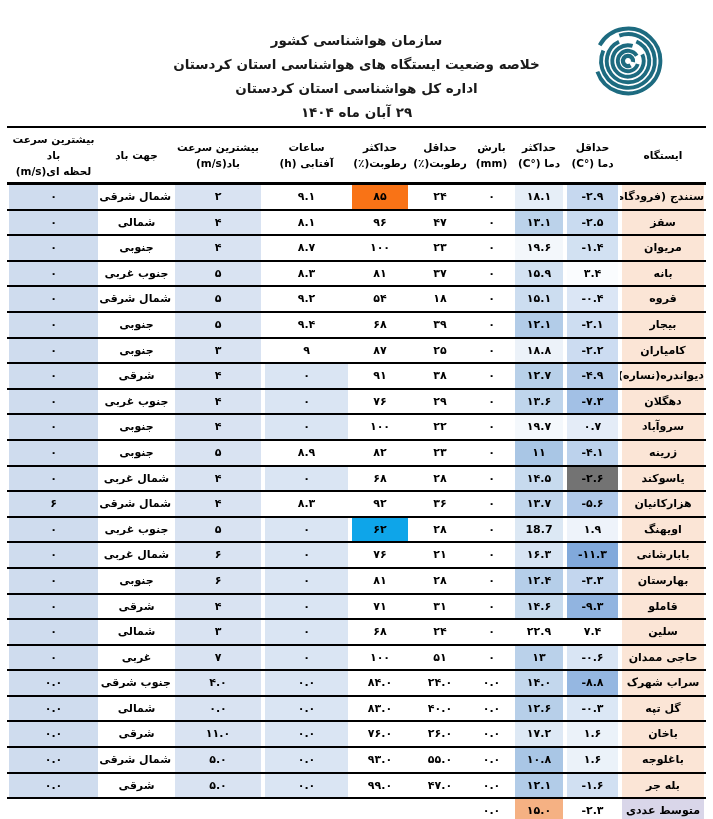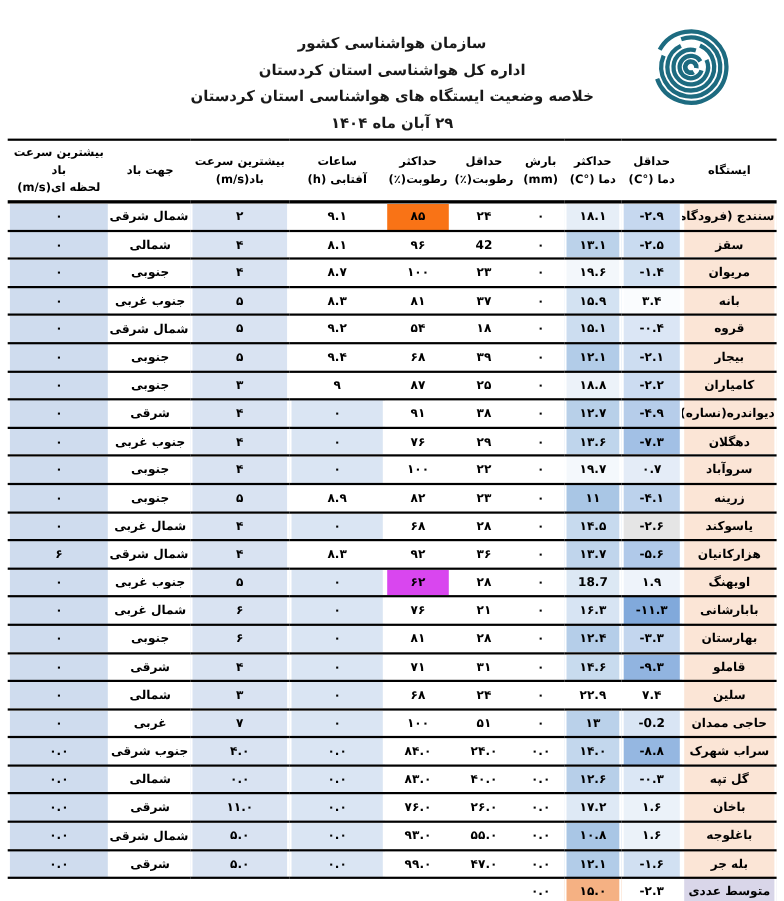--- a/index.html
+++ b/index.html
@@ -59,22 +59,22 @@
   .num{direction:ltr;unicode-bidi:isolate;}
   .cell-station{font-size:10px;}
 </style>
 </head>
 <body>
 
 <div class="page">
 
   <div class="titles">
     <div class="t-line">سازمان هواشناسی کشور</div>
+    <div class="t-line">خلاصه وضعیت ایستگاه های هواشناسی استان کردستان</div>
     <div class="t-line">اداره کل هواشناسی استان کردستان</div>
-    <div class="t-line">خلاصه وضعیت ایستگاه های هواشناسی استان کردستان</div>
     <div class="t-line">۲۹ آبان ماه ۱۴۰۴</div>
   </div>
 
   <div class="logo">
     <svg id="logo-spiral" width="74" height="74" viewBox="0 0 80 80">
         <path d="M 9.39 23.03 A 35 35 0 1 1 6.91 51.39" fill="none" stroke="#1D6B80" stroke-width="4.2"></path>
         <path d="M 30.56 12.58 A 29 29 0 1 1 13.31 28.67" fill="none" stroke="#1D6B80" stroke-width="4.2"></path>
         <path d="M 48.99 18.83 A 23 23 0 1 1 30.28 19.15" fill="none" stroke="#1D6B80" stroke-width="4.2"></path>
         <path d="M 55.41 32.82 A 17 17 0 1 1 44.97 23.74" fill="none" stroke="#1D6B80" stroke-width="4.2"></path>
         <path d="M 50.52 43.22 A 11 11 0 1 1 49.43 34.33" fill="none" stroke="#1D6B80" stroke-width="4.2"></path>
@@ -120,21 +120,21 @@
           <td class="cell-sunshine" style="background: rgb(255, 255, 255);"><span class="num">۹.۱</span></td>
           <td class="cell-wind-speed" style="background: rgb(217, 227, 242);"><span class="num">۲</span></td>
           <td class="cell-wind-dir" style="background: rgb(255, 255, 255);"><span>شمال شرقی</span></td>
           <td class="cell-gust" style="background: rgb(207, 220, 238);"><span class="num">۰</span></td>
         </tr>
         <tr>
           <td class="cell-station" style="background: rgb(251, 229, 214);"><span>سقز</span></td>
           <td class="cell-min-temp" style="background: rgb(201, 219, 240);"><span class="num">-۲.۵</span></td>
           <td class="cell-max-temp" style="background: rgb(187, 210, 234);"><span class="num">۱۳.۱</span></td>
           <td class="cell-precip" style="background: rgb(255, 255, 255);"><span class="num">۰</span></td>
-          <td class="cell-min-hum" style="background: rgb(255, 255, 255);"><span class="num">42</span></td>
+          <td class="cell-min-hum" style="background: rgb(255, 255, 255);"><span class="num">۴۷</span></td>
           <td class="cell-max-hum" style="background: rgb(255, 255, 255);"><span class="num">۹۶</span></td>
           <td class="cell-sunshine" style="background: rgb(255, 255, 255);"><span class="num">۸.۱</span></td>
           <td class="cell-wind-speed" style="background: rgb(217, 227, 242);"><span class="num">۴</span></td>
           <td class="cell-wind-dir" style="background: rgb(255, 255, 255);"><span>شمالی</span></td>
           <td class="cell-gust" style="background: rgb(207, 220, 238);"><span class="num">۰</span></td>
         </tr>
         <tr>
           <td class="cell-station" style="background: rgb(251, 229, 214);"><span>مریوان</span></td>
           <td class="cell-min-temp" style="background: rgb(210, 225, 242);"><span class="num">-۱.۴</span></td>
           <td class="cell-max-temp" style="background: rgb(243, 247, 251);"><span class="num">۱۹.۶</span></td>
@@ -237,21 +237,21 @@
           <td class="cell-precip" style="background: rgb(255, 255, 255);"><span class="num">۰</span></td>
           <td class="cell-min-hum" style="background: rgb(255, 255, 255);"><span class="num">۲۳</span></td>
           <td class="cell-max-hum" style="background: rgb(255, 255, 255);"><span class="num">۸۲</span></td>
           <td class="cell-sunshine" style="background: rgb(255, 255, 255);"><span class="num">۸.۹</span></td>
           <td class="cell-wind-speed" style="background: rgb(217, 227, 242);"><span class="num">۵</span></td>
           <td class="cell-wind-dir" style="background: rgb(255, 255, 255);"><span>جنوبی</span></td>
           <td class="cell-gust" style="background: rgb(207, 220, 238);"><span class="num">۰</span></td>
         </tr>
         <tr>
           <td class="cell-station" style="background: rgb(251, 229, 214);"><span>یاسوکند</span></td>
-          <td class="cell-min-temp" style="background: #e5e5e5; margin-top: 21px;"><span class="num">-۲.۶</span></td>
+          <td class="cell-min-temp" style="background: #737373; margin-top: 21px;"><span class="num">-۲.۶</span></td>
           <td class="cell-max-temp" style="background: rgb(199, 218, 238);"><span class="num">۱۴.۵</span></td>
           <td class="cell-precip" style="background: rgb(255, 255, 255);"><span class="num">۰</span></td>
           <td class="cell-min-hum" style="background: rgb(255, 255, 255);"><span class="num">۲۸</span></td>
           <td class="cell-max-hum" style="background: rgb(255, 255, 255);"><span class="num">۶۸</span></td>
           <td class="cell-sunshine" style="background: rgb(218, 229, 243);"><span class="num">۰</span></td>
           <td class="cell-wind-speed" style="background: rgb(217, 227, 242);"><span class="num">۴</span></td>
           <td class="cell-wind-dir" style="background: rgb(255, 255, 255);"><span>شمال غربی</span></td>
           <td class="cell-gust" style="background: rgb(207, 220, 238);"><span class="num">۰</span></td>
         </tr>
         <tr>
@@ -265,21 +265,21 @@
           <td class="cell-wind-speed" style="background: rgb(217, 227, 242);"><span class="num">۴</span></td>
           <td class="cell-wind-dir" style="background: rgb(255, 255, 255);"><span>شمال شرقی</span></td>
           <td class="cell-gust" style="background: rgb(207, 220, 238);"><span class="num">۶</span></td>
         </tr>
         <tr>
           <td class="cell-station" style="background: rgb(251, 229, 214);"><span>اویهنگ</span></td>
           <td class="cell-min-temp" style="background: rgb(238, 243, 250);"><span class="num">۱.۹</span></td>
           <td class="cell-max-temp" style="background: rgb(220, 232, 244);"><span class="num">18.7</span></td>
           <td class="cell-precip" style="background: rgb(255, 255, 255);"><span class="num">۰</span></td>
           <td class="cell-min-hum" style="background: rgb(255, 255, 255);"><span class="num">۲۸</span></td>
-          <td class="cell-max-hum" style="background: #d946ef;"><span class="num">۶۲</span></td>
+          <td class="cell-max-hum" style="background: #0ea5e9;"><span class="num">۶۲</span></td>
           <td class="cell-sunshine" style="background: rgb(218, 229, 243);"><span class="num">۰</span></td>
           <td class="cell-wind-speed" style="background: rgb(217, 227, 242);"><span class="num">۵</span></td>
           <td class="cell-wind-dir" style="background: rgb(255, 255, 255);"><span>جنوب غربی</span></td>
           <td class="cell-gust" style="background: rgb(207, 220, 238);"><span class="num">۰</span></td>
         </tr>
         <tr>
           <td class="cell-station" style="background: rgb(251, 229, 214);"><span>بابارشانی</span></td>
           <td class="cell-min-temp" style="background: rgb(129, 169, 219);"><span class="num">-۱۱.۳</span></td>
           <td class="cell-max-temp" style="background: rgb(215, 228, 243);"><span class="num">۱۶.۳</span></td>
           <td class="cell-precip" style="background: rgb(255, 255, 255);"><span class="num">۰</span></td>
@@ -321,21 +321,21 @@
           <td class="cell-precip" style="background: rgb(255, 255, 255);"><span class="num">۰</span></td>
           <td class="cell-min-hum" style="background: rgb(255, 255, 255);"><span class="num">۲۴</span></td>
           <td class="cell-max-hum" style="background: rgb(255, 255, 255);"><span class="num">۶۸</span></td>
           <td class="cell-sunshine" style="background: rgb(218, 229, 243);"><span class="num">۰</span></td>
           <td class="cell-wind-speed" style="background: rgb(217, 227, 242);"><span class="num">۳</span></td>
           <td class="cell-wind-dir" style="background: rgb(255, 255, 255);"><span>شمالی</span></td>
           <td class="cell-gust" style="background: rgb(207, 220, 238);"><span class="num">۰</span></td>
         </tr>
         <tr>
           <td class="cell-station" style="background: rgb(251, 229, 214);"><span>حاجی ممدان</span></td>
-          <td class="cell-min-temp" style="background: rgb(217, 229, 244);"><span class="num">-0.2</span></td>
+          <td class="cell-min-temp" style="background: rgb(217, 229, 244);"><span class="num">-۰.۶</span></td>
           <td class="cell-max-temp" style="background: rgb(186, 209, 234);"><span class="num">۱۳</span></td>
           <td class="cell-precip" style="background: rgb(255, 255, 255);"><span class="num">۰</span></td>
           <td class="cell-min-hum" style="background: rgb(255, 255, 255);"><span class="num">۵۱</span></td>
           <td class="cell-max-hum" style="background: rgb(255, 255, 255);"><span class="num">۱۰۰</span></td>
           <td class="cell-sunshine" style="background: rgb(218, 229, 243);"><span class="num">۰</span></td>
           <td class="cell-wind-speed" style="background: rgb(217, 227, 242);"><span class="num">۷</span></td>
           <td class="cell-wind-dir" style="background: rgb(255, 255, 255);"><span>غربی</span></td>
           <td class="cell-gust" style="background: rgb(207, 220, 238);"><span class="num">۰</span></td>
         </tr>
         <tr>

